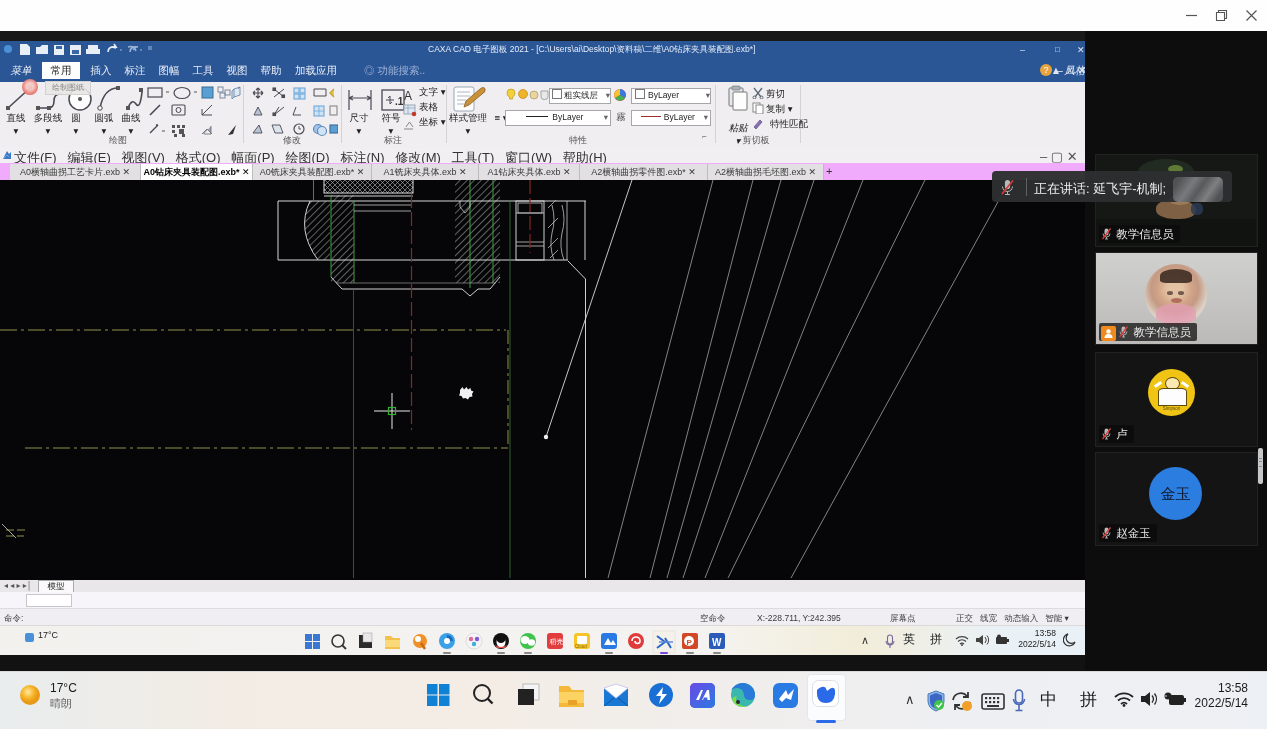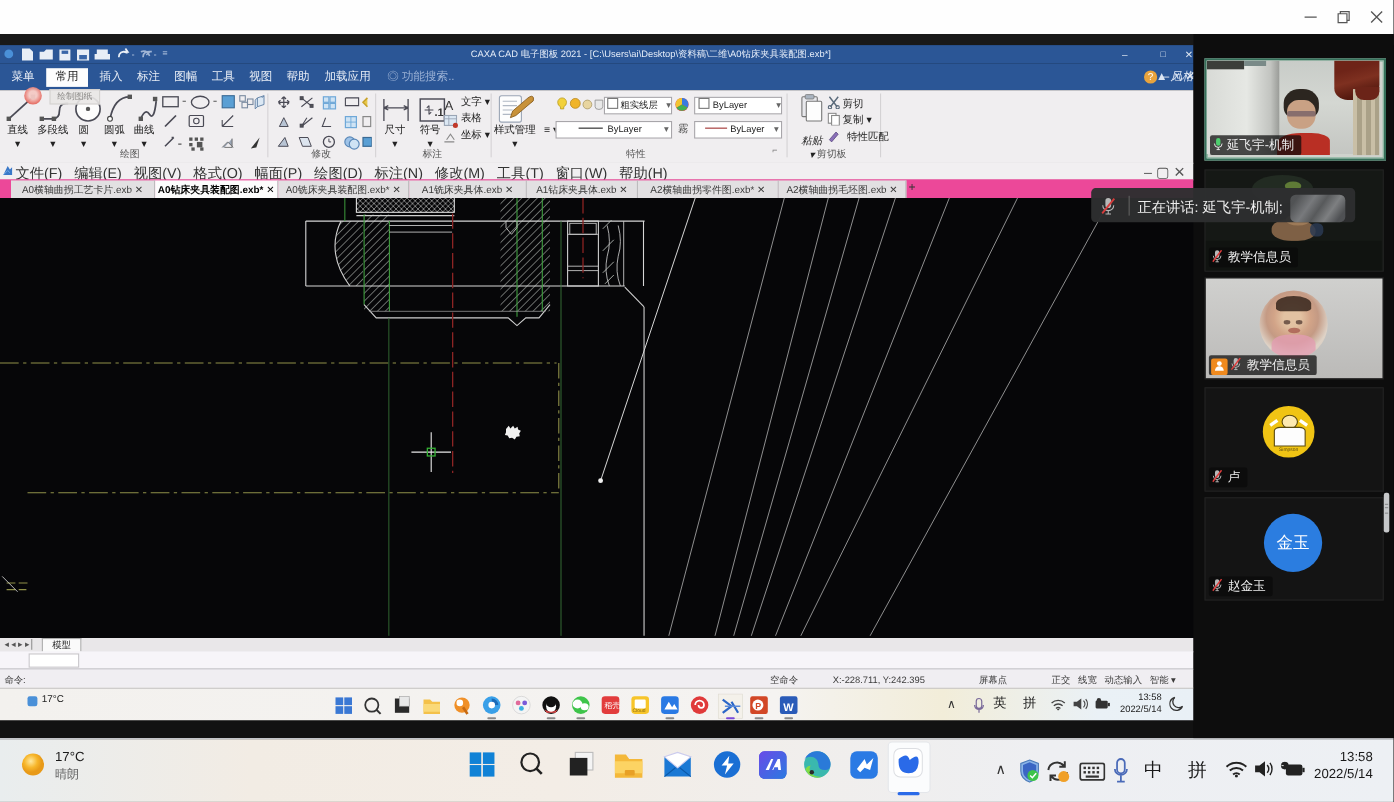--- a/index.html
+++ b/index.html
@@ -15,21 +15,21 @@
   #cadtitle{left:0;top:41px;width:1085px;height:17px;background:#2b5696;}
   #cadtitle .t{left:428px;top:3px;font-size:8.5px;color:#e4ecf8;white-space:nowrap;}
   #cadmenu{left:0;top:58px;width:1085px;height:24px;background:#2b5696;}
   .mtab{top:4px;height:17px;line-height:17px;font-size:10.5px;color:#e9eef6;text-align:center;}
   #ribbon{left:0;top:82px;width:1085px;height:66px;background:#f0eef0;border-bottom:1px solid #d8d6d8;}
   .rsep{top:3px;width:1px;height:58px;background:#d4d2d4;}
   .rlabel{top:52px;font-size:9px;color:#555;text-align:center;width:60px;}
   .tool{font-size:9.5px;color:#222;text-align:center;}
   #menubar{left:0;top:148px;width:1085px;height:15px;background:#f1eff1;border-bottom:1px solid #d9d7d9;}
   .mitem{top:1px;font-size:13px;color:#333;white-space:nowrap;}
-  #tabbar{left:0;top:163px;width:1085px;height:17px;background:#ec4899;}
+  #tabbar{left:0;top:163px;width:1085px;height:17px;background:#f0abfc;}
   .dtab{top:1px;height:16px;line-height:16px;font-size:9px;color:#3a3a3a;background:#e2e0e2;border-right:1px solid #bdbbbd;text-align:center;white-space:nowrap;overflow:hidden;}
   
   #canvas{left:0;top:180px;width:1085px;height:400px;background:#060608;}
   
   #modelrow{left:0;top:580px;width:1085px;height:12px;background:#e9e7e9;border-bottom:1px solid #cfcdcf;}
   #cmdrow{left:0;top:592px;width:1085px;height:16px;background:#f7f5f9;}
   #statusrow{left:0;top:608px;width:1085px;height:17px;background:#f0eef2;border-top:1px solid #dddbe0;}
   .st{top:4px;font-size:8.5px;color:#3a3a3a;white-space:nowrap;}
   #staskbar{left:0;top:625px;width:1085px;height:30px;background:linear-gradient(90deg,#f3f1ee 0%,#f5f3f1 65%,#f2edd9 79%,#eaf1f6 92%,#e9f0f6 100%);border-top:1px solid #dcdad8;box-sizing:border-box;}
   #sblack{left:0;top:655px;width:1085px;height:16px;background:#121212;}
@@ -62,30 +62,30 @@
   <div class="abs" id="blackstrip"></div>
 
   <div class="abs" id="cadtitle">
     <div class="abs t">CAXA CAD 电子图板 2021 - [C:\Users\ai\Desktop\资料稿\二维\A0钻床夹具装配图.exb*]</div>
     <div class="abs" style="left:1020px;top:4px;color:#dfe7f2;font-size:9px;">–</div>
     <div class="abs" style="left:1055px;top:4px;color:#dfe7f2;font-size:8px;">□</div>
     <div class="abs" style="left:1077px;top:4px;color:#dfe7f2;font-size:9px;">✕</div>
   </div>
 
   <div class="abs" id="cadmenu">
-    <div class="abs mtab" style="left:4px;width:34px;">菜单</div>
+    <div class="abs mtab" style="left:4px;width:34px;font-style:italic;">菜单</div>
     <div class="abs mtab" style="left:42px;width:38px;background:#fdfdfd;color:#1a1a1a;">常用</div>
     <div class="abs mtab" style="left:86px;width:30px;">插入</div>
     <div class="abs mtab" style="left:120px;width:30px;">标注</div>
     <div class="abs mtab" style="left:154px;width:30px;">图幅</div>
     <div class="abs mtab" style="left:188px;width:30px;">工具</div>
     <div class="abs mtab" style="left:222px;width:30px;">视图</div>
     <div class="abs mtab" style="left:256px;width:30px;">帮助</div>
     <div class="abs mtab" style="left:290px;width:52px;">加载应用</div>
-    <div class="abs mtab" style="left:352px;width:90px;color:#9db3d6;text-align:left;">◎ 功能搜索..</div>
+    <div class="abs mtab" style="left:364px;width:90px;color:#9db3d6;text-align:left;">◎ 功能搜索..</div>
     <div class="abs mtab" style="left:1045px;width:46px;color:#dce6f4;font-style:italic;">▲ 风格</div>
     <div class="abs" style="left:1040px;top:6px;width:12px;height:12px;border-radius:6px;background:#e8a33d;color:#fff;font-size:9px;text-align:center;line-height:12px;">?</div>
     <div class="abs mtab" style="left:1055px;width:10px;">–</div>
     <div class="abs mtab" style="left:1066px;width:10px;font-size:8px;">▢</div>
     <div class="abs mtab" style="left:1077px;width:10px;">✕</div>
   </div>
 
   <div class="abs" id="ribbon">
 
     <div class="abs rsep" style="left:243px;"></div>
@@ -614,37 +614,20 @@
         <rect x="21" y="6" width="2" height="4" fill="#222"></rect>
         <circle cx="5" cy="4" r="3.5" fill="#222"></circle>
         <path d="M2 4 l2 0" stroke="#fff" stroke-width="0.8"></path>
       </svg>
     <div class="abs" style="left:1190px;top:9px;font-size:12px;color:#1a1a1a;width:58px;text-align:right;">13:58</div>
     <div class="abs" style="left:1190px;top:24px;font-size:12px;color:#1a1a1a;width:58px;text-align:right;">2022/5/14</div>
   </div>
 
   <div class="abs" id="sidebar">
 
-    <div class="abs vtile" style="top:22px;height:89px;border:2px solid #35705a;outline:1px solid #86b49e;outline-offset:-3px;overflow:hidden;background:#cfd2cd;">
-      <div class="abs" style="left:0;top:0;width:157px;height:85px;background:linear-gradient(180deg,#c8ccc8 0%,#d4d7d2 45%,#c4c6c2 100%);"></div>
-      <div class="abs" style="left:0;top:0;width:66px;height:85px;background:linear-gradient(90deg,#d8dad6 0%,#e6e8e4 55%,#c2c4c0 88%,#9a9c98 100%);"></div>
-      <div class="abs" style="left:0px;top:0px;width:34px;height:8px;background:#3c3e3a;"></div>
-      <div class="abs" style="left:34px;top:0px;width:20px;height:5px;background:#7a8a88;"></div>
-      <div class="abs" style="left:116px;top:0px;width:41px;height:36px;background:linear-gradient(165deg,#6e2418 25%,#7e3020 50%,#55190f 80%);border-radius:0 0 14px 30%;"></div>
-      <div class="abs" style="left:133px;top:26px;width:24px;height:60px;background:repeating-linear-gradient(90deg,#c9bfa6 0 4px,#aaa188 4px 8px);"></div>
-      <div class="abs" style="left:135px;top:24px;width:22px;height:12px;background:#6b2418;border-radius:0 0 8px 8px;"></div>
-      <div class="abs" style="left:70px;top:26px;width:32px;height:28px;background:#2c2620;border-radius:45% 45% 40% 40%;"></div>
-      <div class="abs" style="left:73px;top:36px;width:26px;height:26px;background:#c9a184;border-radius:40% 40% 45% 45%;"></div>
-      <div class="abs" style="left:73px;top:46px;width:26px;height:5px;background:rgba(70,60,85,0.5);border-radius:2px;"></div>
-      <div class="abs" style="left:64px;top:66px;width:48px;height:20px;background:#b92f24;border-radius:45% 35% 0 0;"></div>
-      <div class="vname"><svg width="9" height="12" viewBox="0 0 9 12" style="vertical-align:-2px;">
-            <path d="M4.5 0.5 a2 2 0 0 1 2 2 v3 a2 2 0 0 1 -4 0 v-3 a2 2 0 0 1 2 -2z" fill="#4ece6e"></path>
-            <path d="M1 5.5 a3.5 3.5 0 0 0 7 0 M4.5 9 v2 M3 11 h3" stroke="#e8e8e8" stroke-width="0.9" fill="none"></path>
-          </svg> 延飞宇-机制</div>
-    </div>
 
     <div class="abs vtile" style="top:123px;height:91px;overflow:hidden;background:#151815;">
       <div class="abs" style="left:42px;top:4px;width:56px;height:26px;background:#222b22;border-radius:50%;"></div>
         <div class="abs" style="left:72px;top:10px;width:15px;height:8px;background:#6a8a3a;border-radius:50%;opacity:0.85;"></div>
       <div class="abs" style="left:60px;top:44px;width:40px;height:20px;background:#8a684a;border-radius:45% 55% 40% 45%;opacity:0.9;"></div>
       <div class="abs" style="left:73px;top:40px;width:22px;height:10px;background:#9d7a58;border-radius:50%;"></div>
       <div class="abs" style="left:95px;top:48px;width:12px;height:12px;background:#2a3a52;border-radius:40%;opacity:0.85;"></div>
       <div class="abs" style="left:0px;top:64px;width:160px;height:27px;background:#101310;"></div>
       <div class="vname"><svg width="11" height="12" viewBox="0 0 11 12" style="vertical-align:-2px;">
             <path d="M4.5 0.5 a2 2 0 0 1 2 2 v3 a2 2 0 0 1 -4 0 v-3 a2 2 0 0 1 2 -2z" fill="#b8b8b8"></path>
@@ -680,21 +663,21 @@
         <div class="abs" style="left:11px;top:37px;width:25px;height:5px;font-size:4.5px;color:#5a4a10;text-align:center;line-height:5px;">Simpson</div>
       </div>
       <div class="vname"><svg width="11" height="12" viewBox="0 0 11 12" style="vertical-align:-2px;">
             <path d="M4.5 0.5 a2 2 0 0 1 2 2 v3 a2 2 0 0 1 -4 0 v-3 a2 2 0 0 1 2 -2z" fill="#b8b8b8"></path>
             <path d="M1 5.5 a3.5 3.5 0 0 0 7 0 M4.5 9 v2 M3 11 h3" stroke="#b8b8b8" stroke-width="0.9" fill="none"></path>
             <path d="M0.5 11 L8.5 0.5" stroke="#e03c3c" stroke-width="1.3"></path>
           </svg> 卢</div>
     </div>
 
     <div class="abs vtile" style="top:421px;height:92px;overflow:hidden;background:#141414;">
-      <div class="abs" style="left:53px;top:14px;width:53px;height:53px;border-radius:50%;background:#2b7de0;color:#ffffff;font-size:15px;text-align:center;line-height:53px;">金玉</div>
+      <div class="abs" style="left:53px;top:14px;width:53px;height:53px;border-radius:50%;background:#2b7de0;color:#0f172a;font-size:15px;text-align:center;line-height:53px;">金玉</div>
       <div class="vname"><svg width="11" height="12" viewBox="0 0 11 12" style="vertical-align:-2px;">
             <path d="M4.5 0.5 a2 2 0 0 1 2 2 v3 a2 2 0 0 1 -4 0 v-3 a2 2 0 0 1 2 -2z" fill="#b8b8b8"></path>
             <path d="M1 5.5 a3.5 3.5 0 0 0 7 0 M4.5 9 v2 M3 11 h3" stroke="#b8b8b8" stroke-width="0.9" fill="none"></path>
             <path d="M0.5 11 L8.5 0.5" stroke="#e03c3c" stroke-width="1.3"></path>
           </svg> 赵金玉</div>
     </div>
 
 
     <div class="abs" style="left:173px;top:417px;width:5px;height:36px;background:#c6c8ca;border-radius:2px;">
       <div style="margin:10px 1px;height:1px;background:#8a8c8e;"></div>

